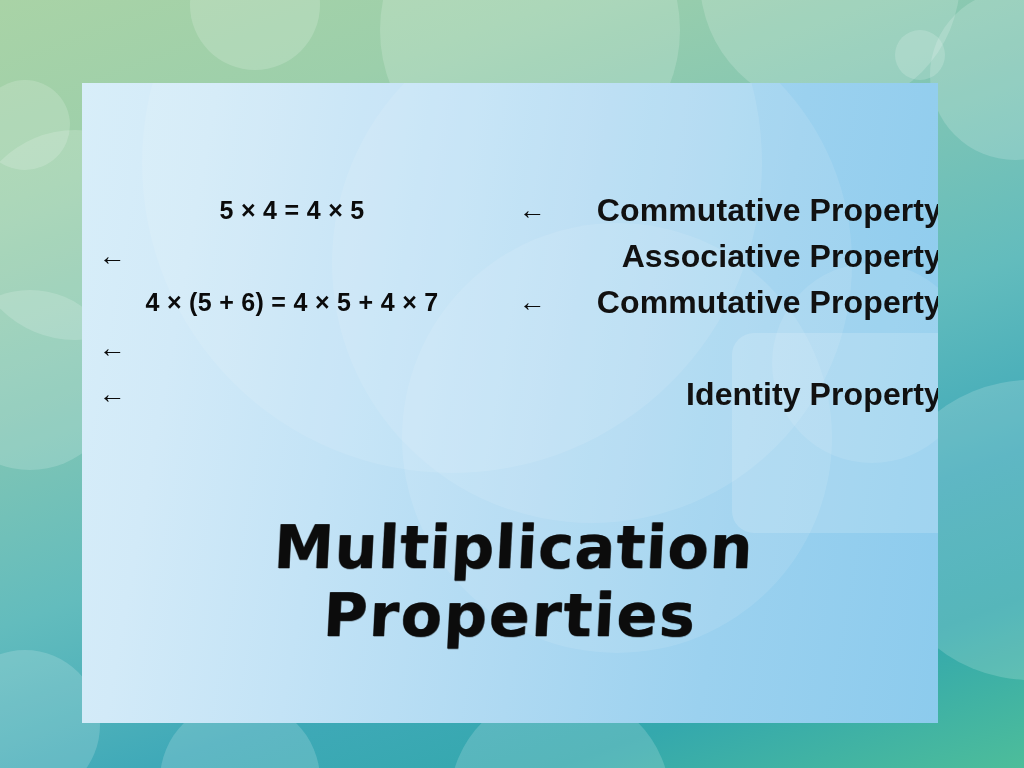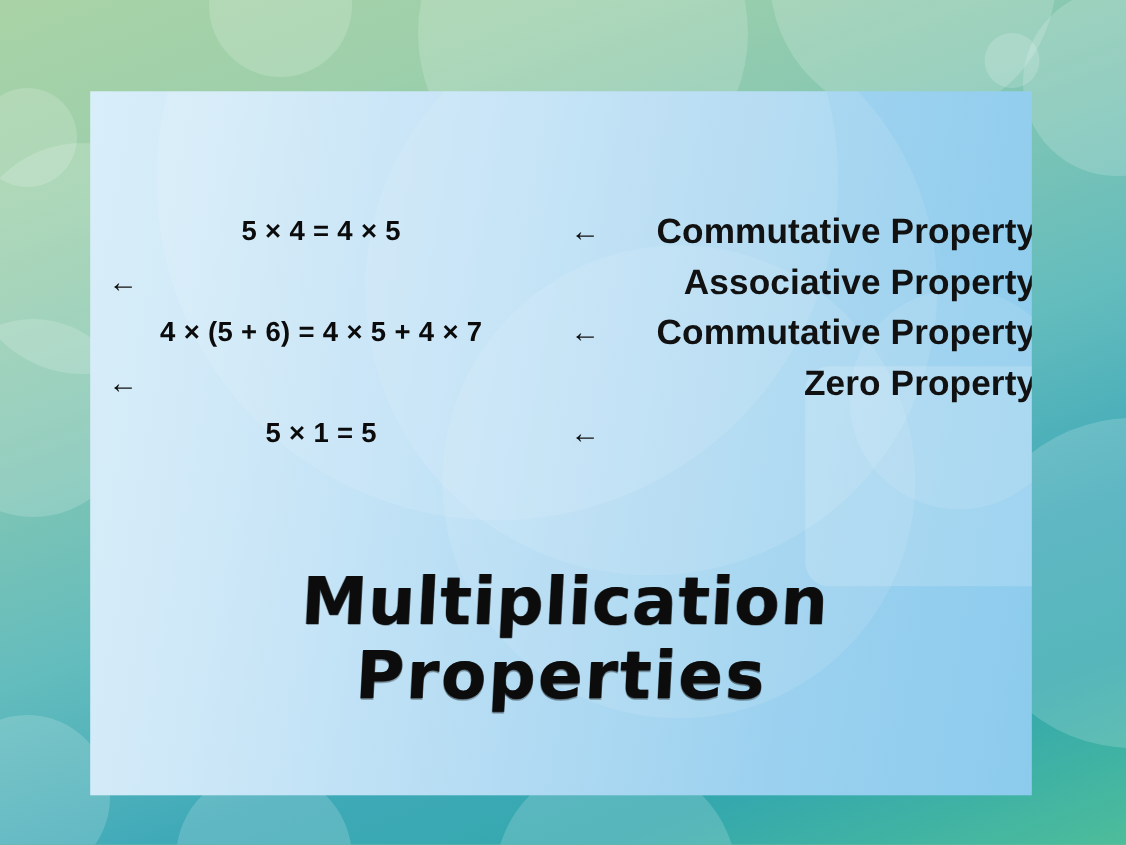--- a/index.html
+++ b/index.html
@@ -181,26 +181,25 @@
     </div>
 
     <div class="property-row">
       <div class="equation-cell">4 × (5 + 6) = 4 × 5 + 4 × 7</div>
       <div class="arrow-cell">←</div>
       <div class="label-cell">Commutative Property</div>
     </div>
 
     <div class="property-row">
       <div class="arrow-cell">←</div>
-      <div class="label-cell">Zero Property</div>
-    </div>
-
-    <div class="property-row">
-      <div class="equation-cell">5 × 1 = 5</div>
-      <div class="arrow-cell">←</div>
+    </div>
+
+    <div class="property-row">
+      <div class="arrow-cell">←</div>
+      <div class="label-cell">Identity Property</div>
     </div>
 
   </div>
 
   <div id="slide-title">
     <span class="title-line">Multiplication</span>
     <span class="title-line">Properties</span>
   </div>
 
 </div>

